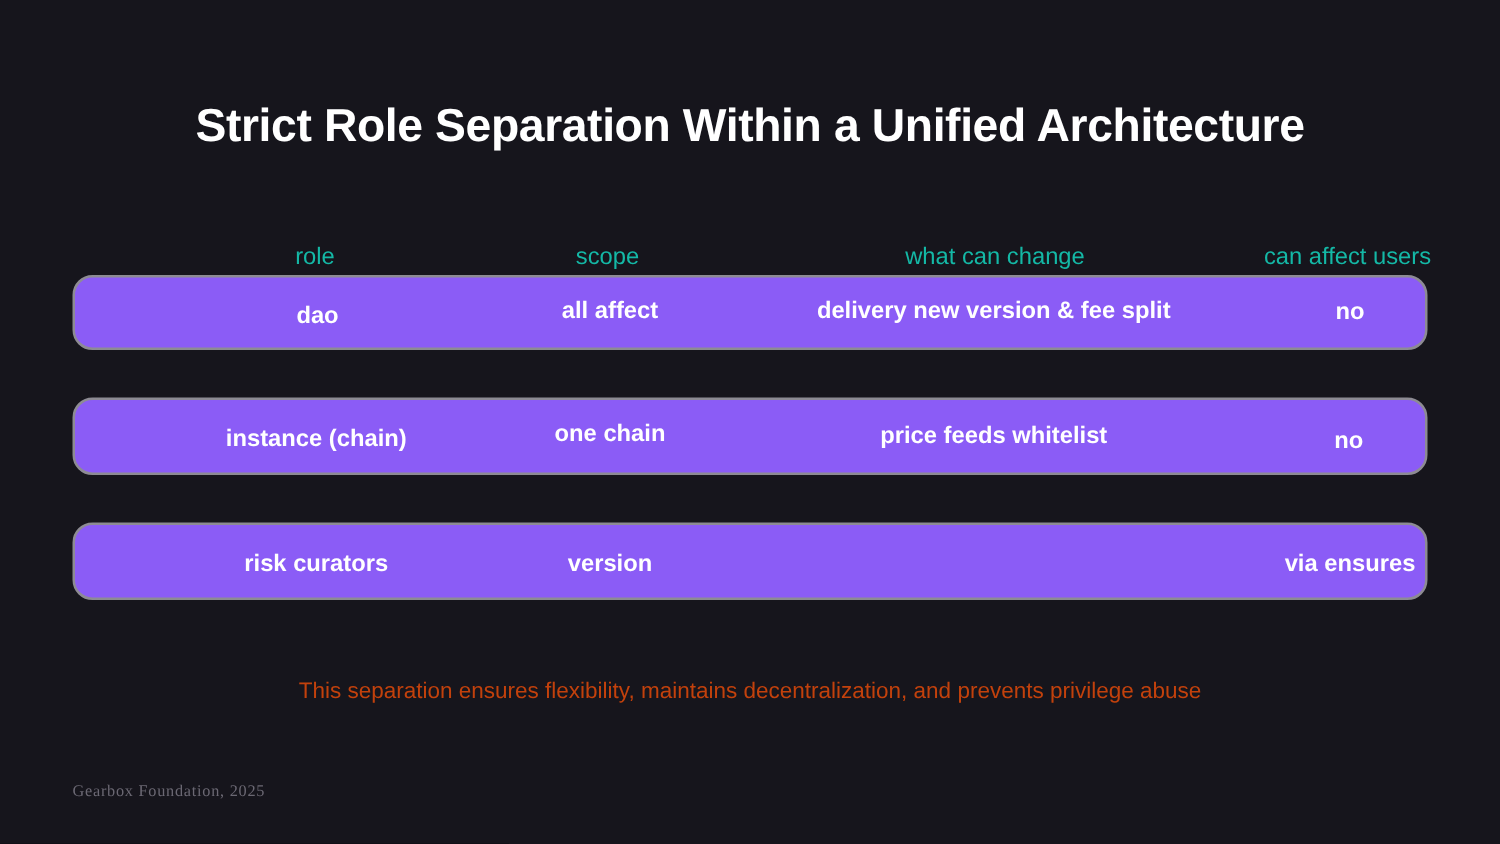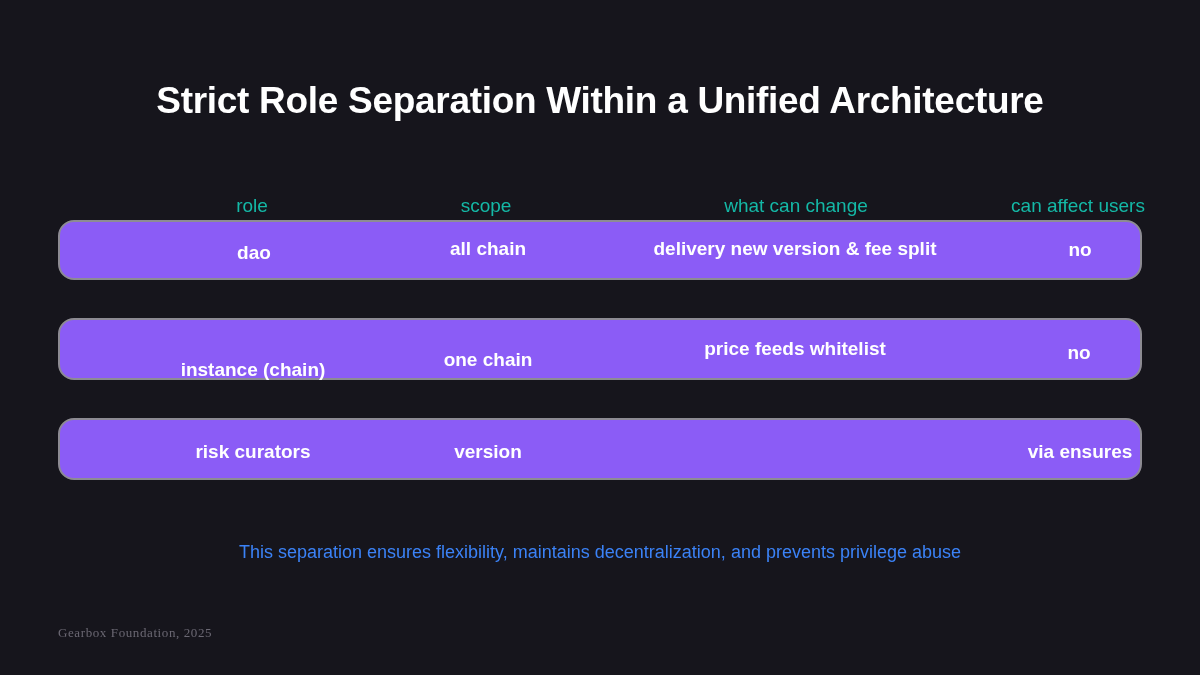--- a/index.html
+++ b/index.html
@@ -73,21 +73,21 @@
     white-space: nowrap;
   }
 
   
   .caption {
     position: absolute;
     left: 0;
     top: 540px;
     width: 1200px;
     text-align: center;
-    color: #3b82f6;
+    color: #c2410c;
     font-size: 18px;
     font-weight: normal;
     line-height: 24px;
     white-space: nowrap;
   }
 
   
   .footer {
     position: absolute;
     left: 58px;
@@ -109,28 +109,28 @@
 
   <div class="header-row">
     <div class="header-cell" style="left:194px">role</div>
     <div class="header-cell" style="left:428px">scope</div>
     <div class="header-cell" style="left:1020px">can affect users</div>
     <div class="header-cell" style="left:738px">what can change</div>
   </div>
 
   <div class="card" style="top:220px;height:60px">
     <div class="cell" style="left:194px;top:19px">dao</div>
-    <div class="cell" style="left:428px;top:15px">all chain</div>
+    <div class="cell" style="left:428px;top:15px">all affect</div>
     <div class="cell" style="left:735px;top:15px">delivery new version &amp; fee split</div>
     <div class="cell" style="left:1020px;top:16px">no</div>
   </div>
 
   <div class="card" style="top:318px;height:62px">
-    <div class="cell" style="left:193px;top:38px">instance (chain)</div>
-    <div class="cell" style="left:428px;top:28px">one chain</div>
+    <div class="cell" style="left:193px;top:20px">instance (chain)</div>
+    <div class="cell" style="left:428px;top:16px">one chain</div>
     <div class="cell" style="left:735px;top:17px">price feeds whitelist</div>
     <div class="cell" style="left:1019px;top:21px">no</div>
   </div>
 
   <div class="card" style="top:418px;height:62px">
     <div class="cell" style="left:193px;top:20px">risk curators</div>
     <div class="cell" style="left:428px;top:20px">version</div>
     <div class="cell" style="left:1020px;top:20px">via ensures</div>
   </div>
 

